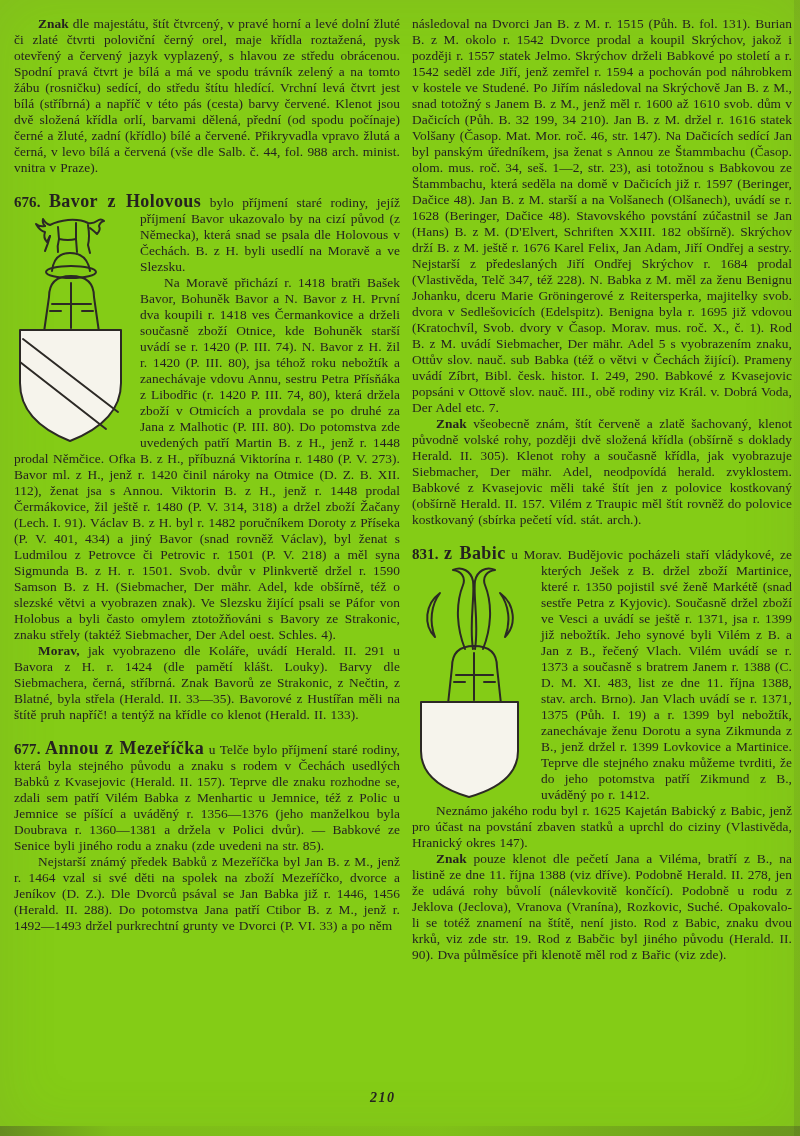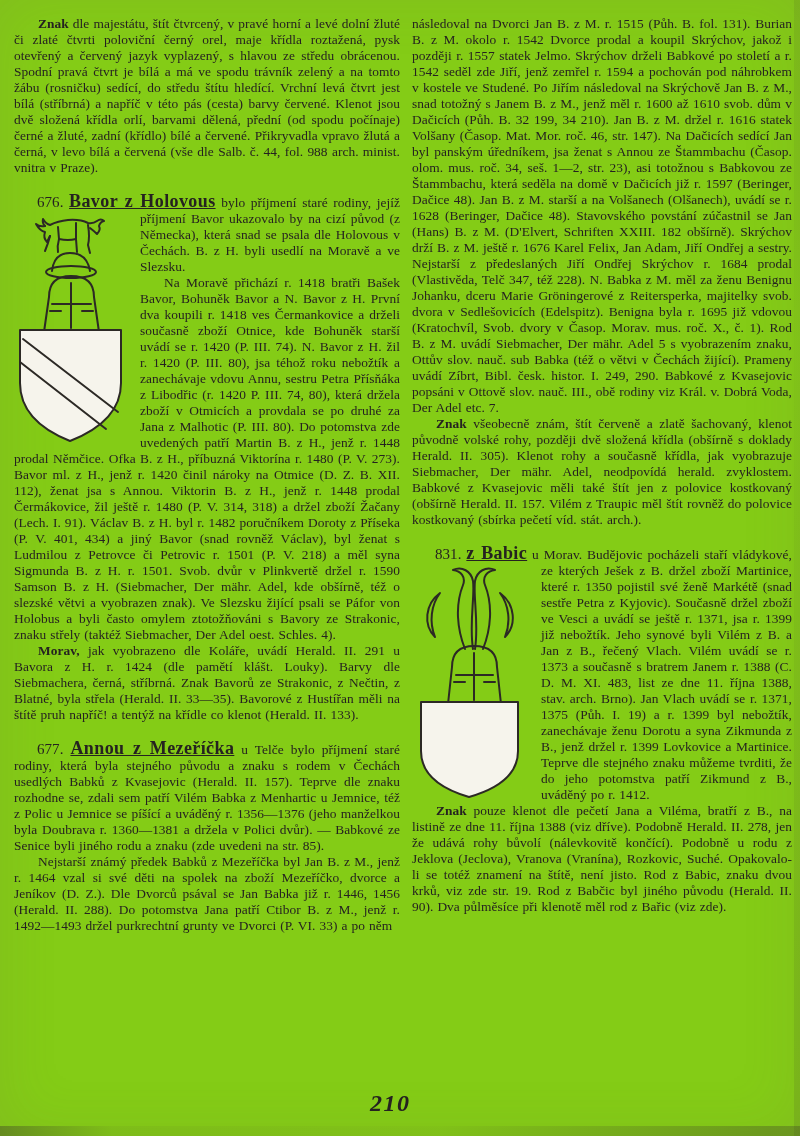--- a/index.html
+++ b/index.html
@@ -16,26 +16,26 @@
     position:absolute;top:16px;height:1092px;overflow:hidden;
     text-align:justify;font-size:13.4px;line-height:16px;
     word-spacing:.6px;letter-spacing:.05px;hyphens:auto;
   }
   .col-left{left:14px;width:386px;}
   .col-right{left:412px;width:380px;}
   p.para{margin:0;padding:0;}
   p.indent{text-indent:24px;}
   .lead{font-weight:bold;}
   .section{margin-top:17px;}
-  .sec-num{font-weight:normal;font-size:15px;margin-left:23px;}
-  .sec-title{font-weight:bold;font-size:18px;letter-spacing:.4px;text-decoration:underline;}
+  .sec-num{font-weight:bold;font-size:15px;}
+  .sec-title{font-weight:bold;font-size:18px;letter-spacing:.4px;}
   svg.figure{float:left;margin:4px 13px 3px 0;}
   .pageno{
     position:absolute;left:370px;top:1090px;
-    font-size:24px;font-weight:bold;font-style:italic;letter-spacing:1.5px;
+    font-size:14px;font-weight:bold;font-style:italic;letter-spacing:1.5px;
   }
   .scan-bottom{
     position:absolute;left:0;bottom:0;width:100%;height:10px;
     background:linear-gradient(90deg,rgba(55,50,42,.38),rgba(55,50,42,.06) 14%,rgba(55,50,42,.03) 55%,rgba(55,50,42,.30) 96%);
   }
   .scan-right{
     position:absolute;right:0;top:0;width:6px;height:100%;
     background:linear-gradient(180deg,rgba(55,50,42,.10),rgba(55,50,42,.02) 30%,rgba(55,50,42,.12));
   }
 </style>
@@ -108,20 +108,21 @@
             <path d="M40,100 Q40,79 62,79 Q85,79 85,100 L89,137 L36,137 Z"></path>
             <line x1="62" y1="86" x2="62" y2="133"></line>
             <line x1="44" y1="108" x2="81" y2="108"></line>
             <line x1="42" y1="115" x2="53" y2="115"></line>
             <line x1="72" y1="115" x2="83" y2="115"></line>
             <path d="M9,135 L106,135 L106,184 Q106,216 57,230 Q9,216 9,184 Z" fill="#f6f4ec"></path>
           </g>
         </svg>
         <span>ze kterých Ješek z B. držel zboží Martinice, které r. 1350 pojistil své ženě Markétě (snad sestře Petra z Kyjovic). Současně držel zboží ve Vesci a uvádí se ještě r. 1371, jsa r. 1399 již nebožtík. Jeho synové byli Vilém z B. a Jan z B., řečený Vlach. Vilém uvádí se r. 1373 a současně s bratrem Janem r. 1388 (C. D. M. XI. 483, list ze dne 11. října 1388, stav. arch. Brno). Jan Vlach uvádí se r. 1371, 1375 (Půh. I. 19) a r. 1399 byl nebožtík, zanechávaje ženu Dorotu a syna Zikmunda z B., jenž držel r. 1399 Lovkovice a Martinice. Teprve dle stejného znaku můžeme tvrditi, že do jeho potomstva patří Zikmund z B., uváděný po r. 1412.</span>
       </p>
+      <p class="para indent">Neznámo jakého rodu byl r. 1625 Kajetán Babický z Babic, jenž pro účast na povstání zbaven statků a uprchl do ciziny (Vlastivěda, Hranický okres 147).</p>
       <p class="para indent"><b class="lead">Znak</b><span> pouze klenot dle pečetí Jana a Viléma, bratří z B., na listině ze dne 11. října 1388 (viz dříve). Podobně Herald. II. 278, jen že udává rohy bůvolí (nálevkovitě končící). Podobně u rodu z Jeklova (Jeclova), Vranova (Vranína), Rozkovic, Suché. Opakovalo-li se totéž znamení na štítě, není jisto. Rod z Babic, znaku dvou krků, viz zde str. 19. Rod z Babčic byl jiného původu (Herald. II. 90). Dva půlměsíce při klenotě měl rod z Bařic (viz zde).</span></p>
     </div>
 
   </div>
 
   <div class="pageno">210</div>
 
   <div class="scan-bottom"></div>
   <div class="scan-right"></div>
 

